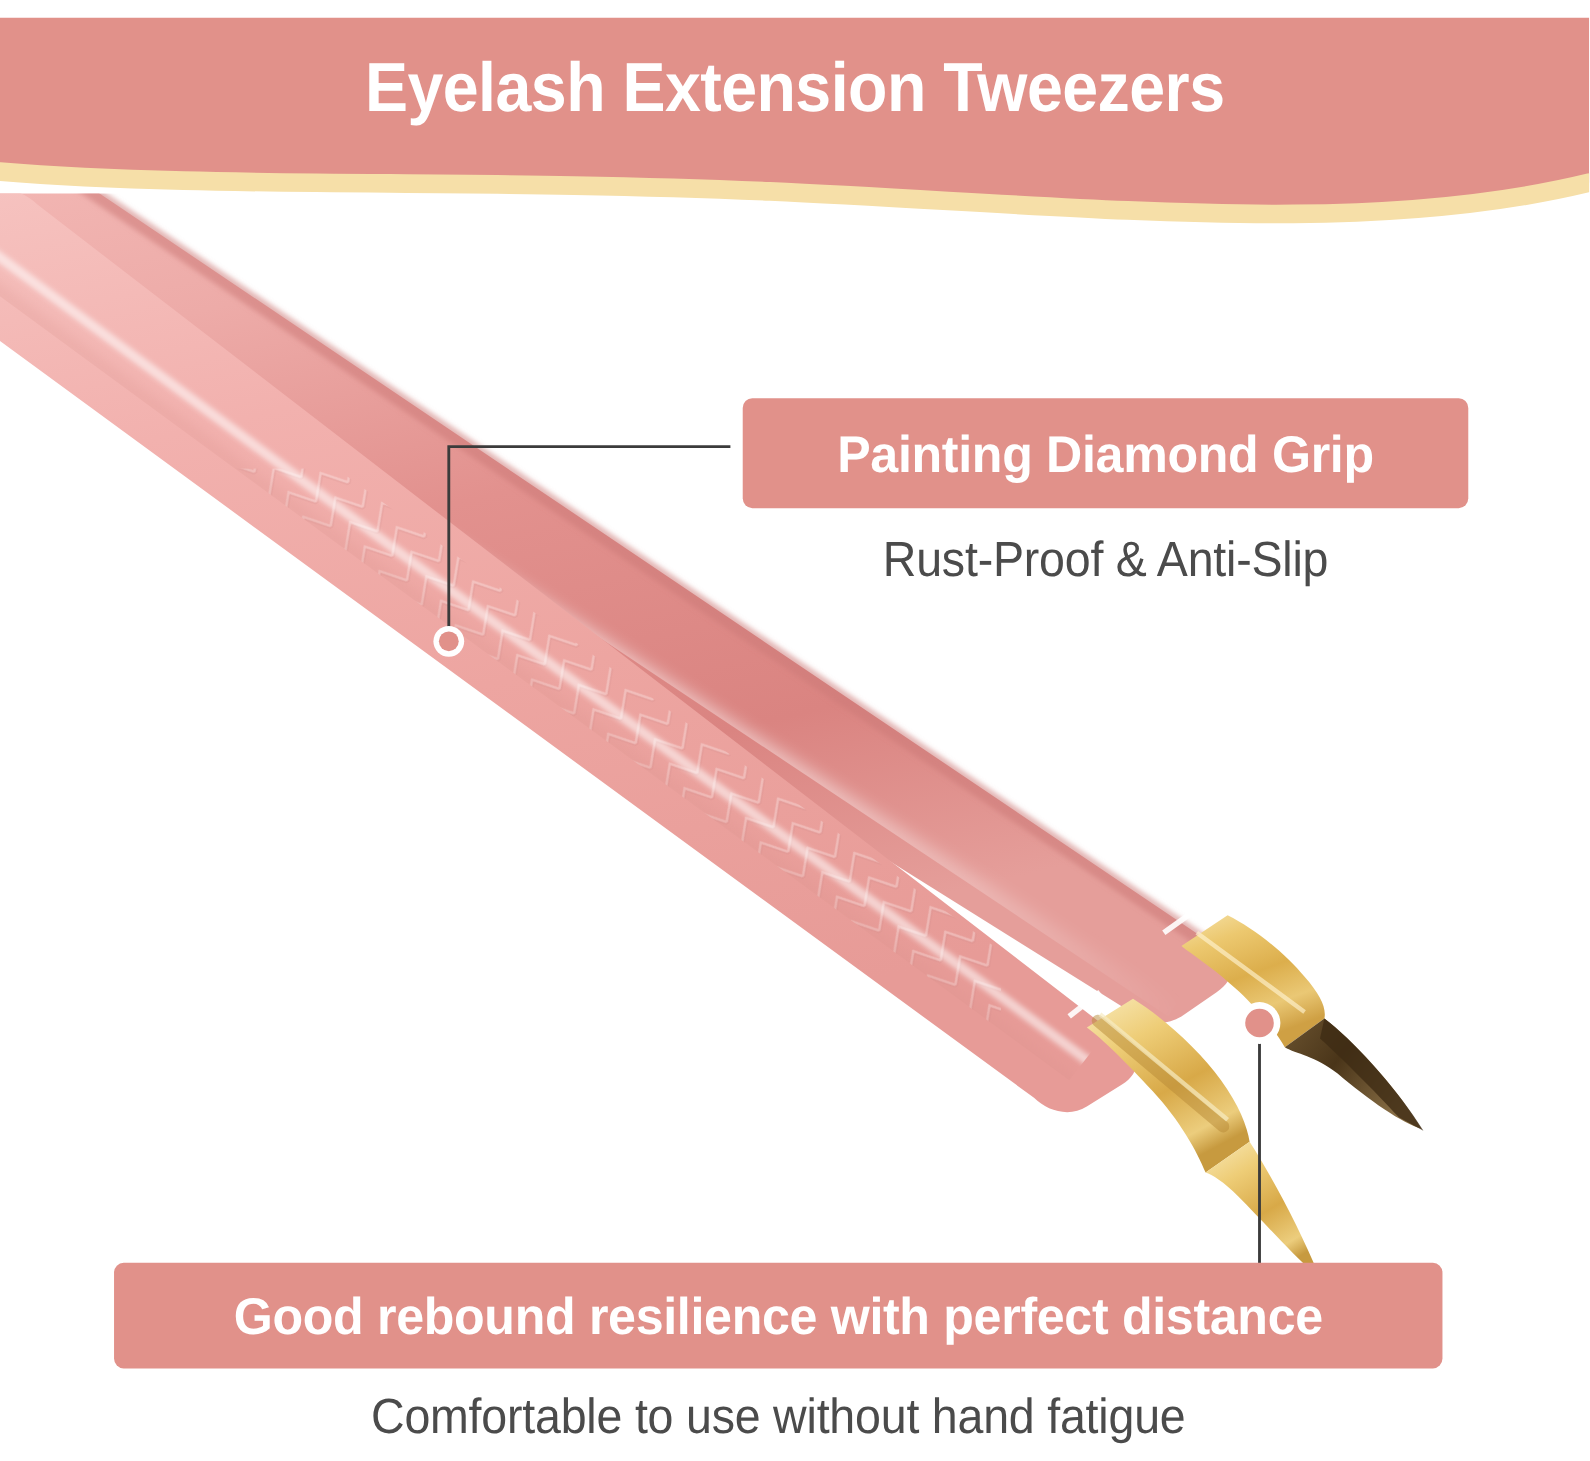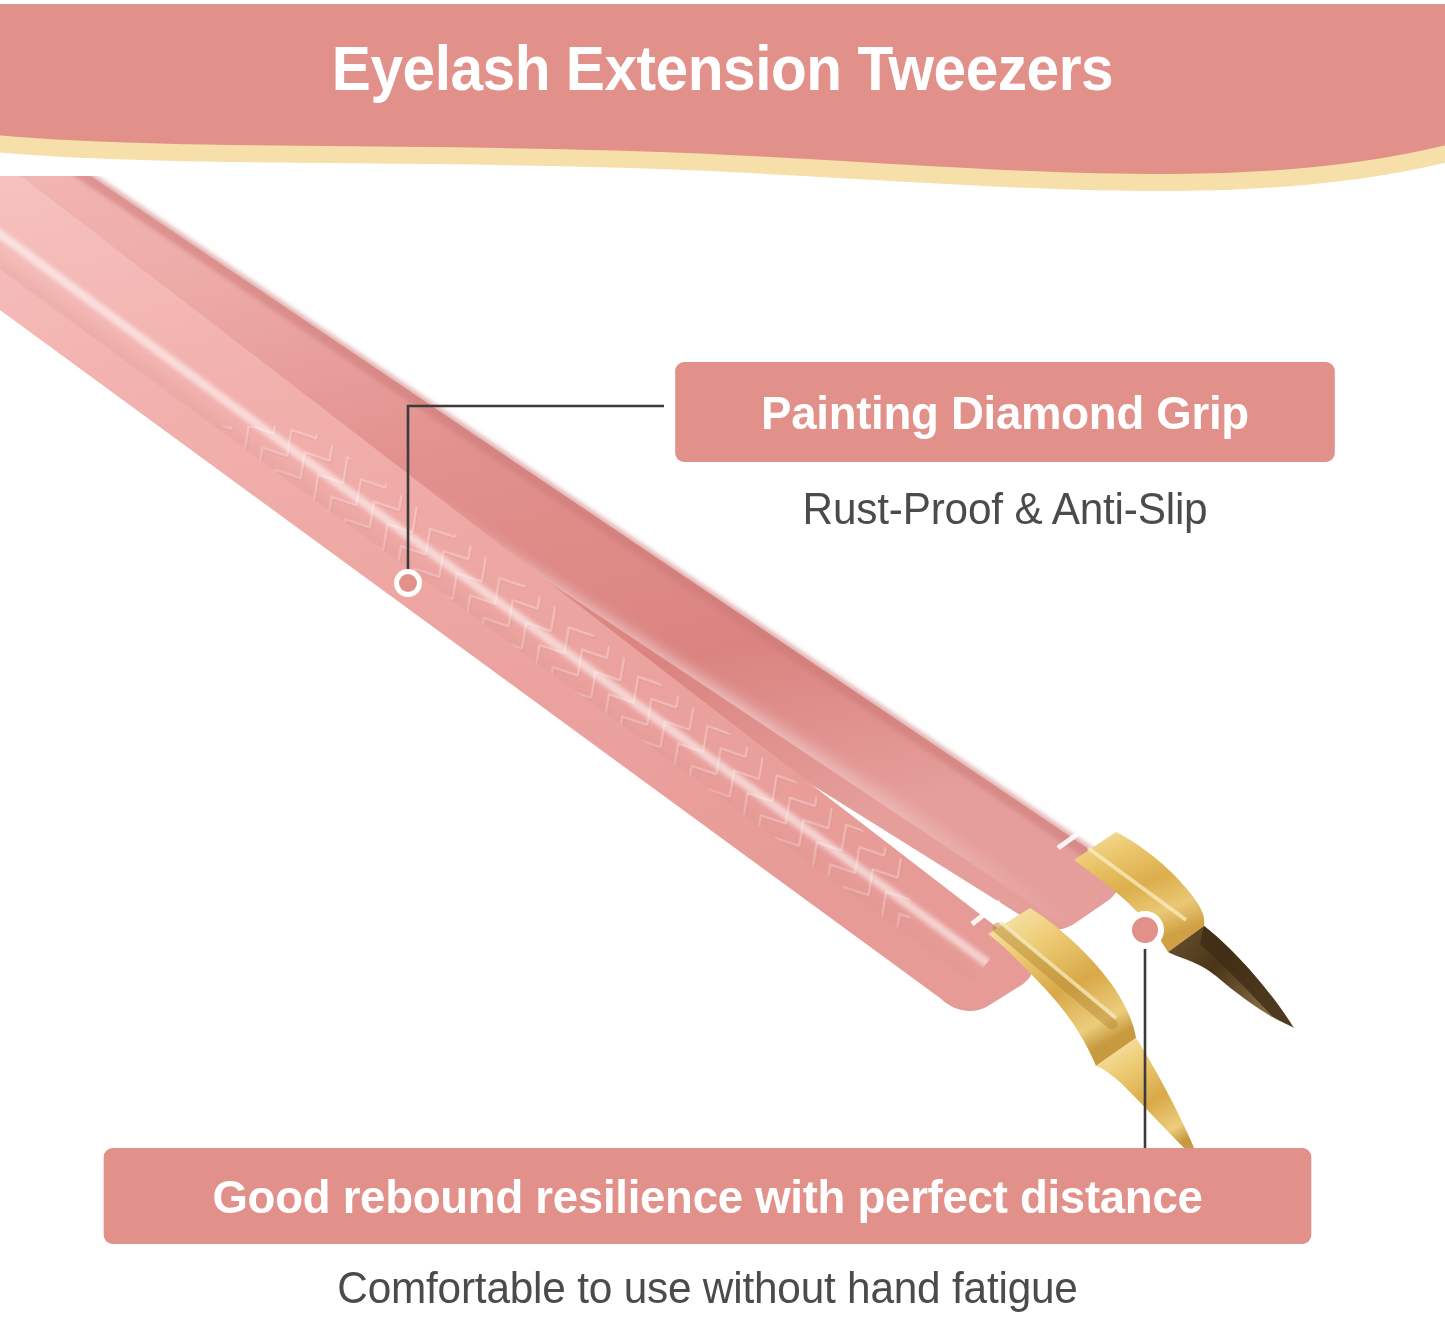--- a/index.html
+++ b/index.html
@@ -5,21 +5,21 @@
   html,body{margin:0;padding:0;}
   body{
     width:1445px;height:1328px;
     background:#ffffff;
     font-family:"Liberation Sans", sans-serif;
     overflow:hidden;
   }
   #page{position:relative;width:1445px;height:1328px;background:#fff;overflow:hidden;}
 
   
-  .header-banner{position:absolute;left:0;top:4px;width:1445px;height:200px;}
+  .header-banner{position:absolute;left:0;top:16px;width:1445px;height:200px;}
   .header-banner svg{display:block;width:1445px;height:200px;}
   .header-title{
     position:absolute;left:0;top:28px;width:1445px;
     text-align:center;
     color:#ffffff;
     font-family:"Liberation Sans", sans-serif;
     font-weight:bold;
     font-size:63px;
     letter-spacing:-0.5px;
     transform:scaleX(0.93);

